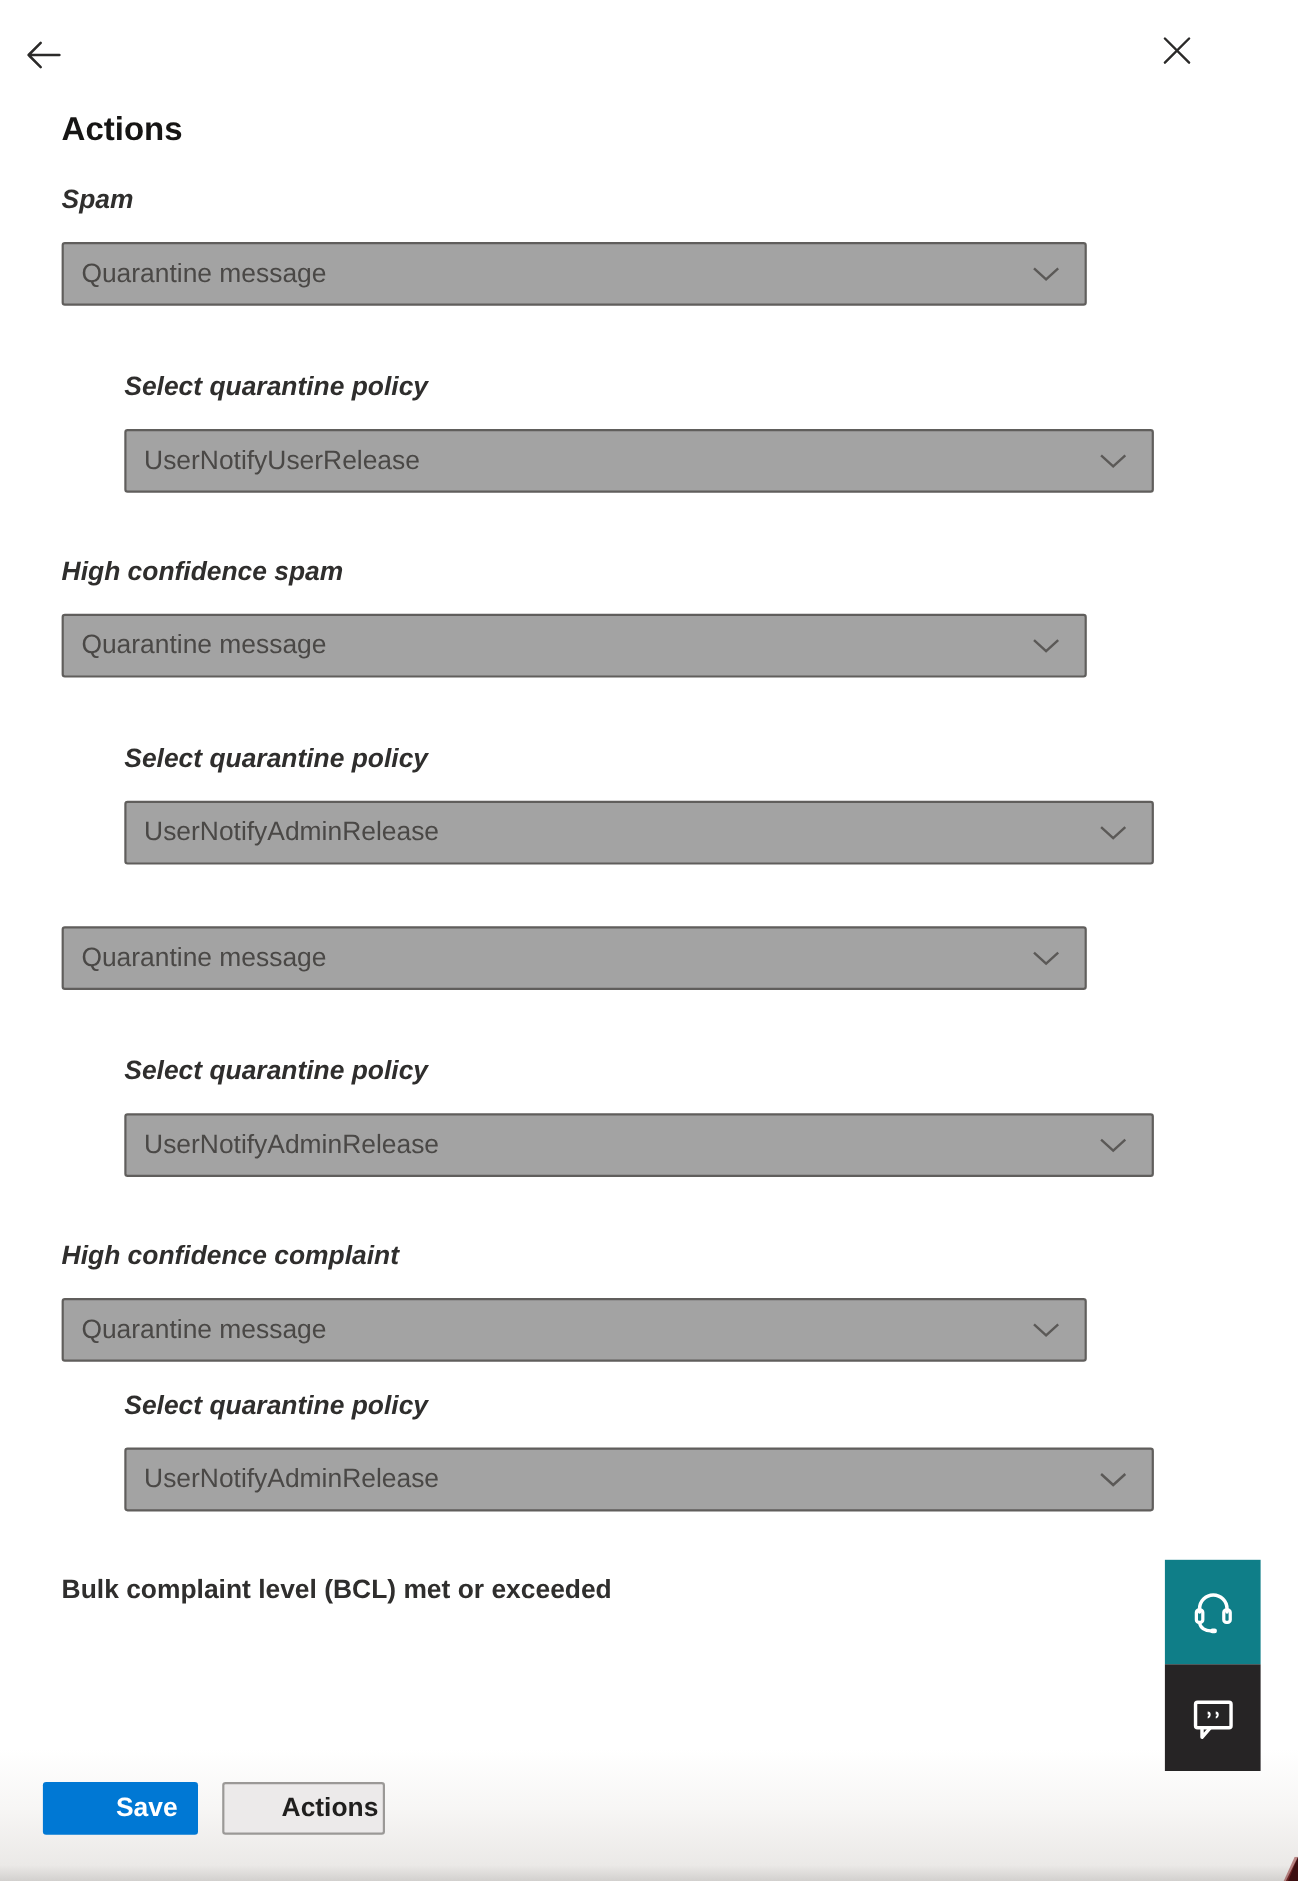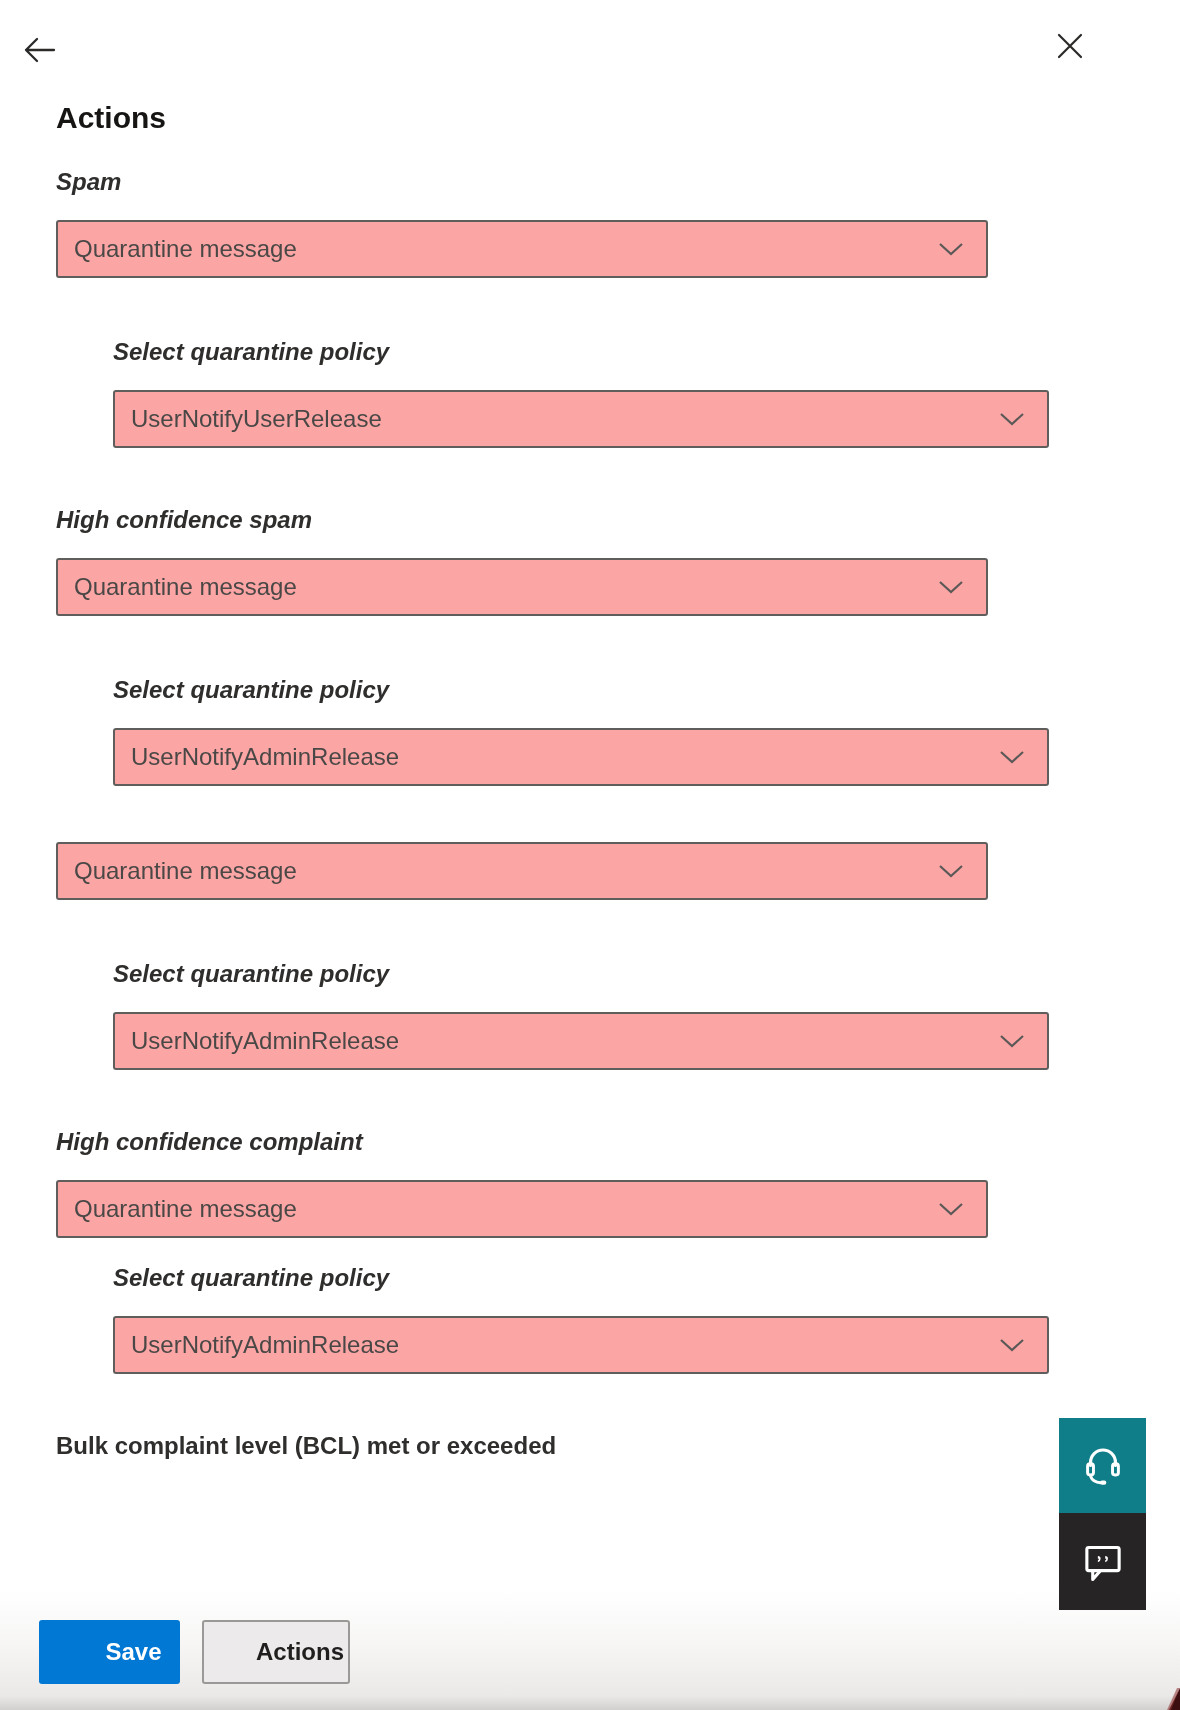--- a/index.html
+++ b/index.html
@@ -38,21 +38,21 @@
     font-size:30px;font-weight:700;color:#161514;
     line-height:44px;margin:0 0 26px 0;letter-spacing:0;
   }
   .field-label{
     font-size:24px;font-weight:700;color:var(--text-primary);
     line-height:32px;margin-bottom:22px;font-style:italic;
   }
   .dd{
     height:58px;width:932px;
     border:2px solid var(--dd-border);border-radius:3px;
-    background:#fca5a5;
+    background:#a3a3a3;
     display:flex;align-items:center;justify-content:space-between;
     padding:0 22px 0 16px;
     cursor:pointer;
   }
   .dd-value{
     font-size:24px;font-weight:400;color:var(--text-value);
     white-space:nowrap;
   }
   .chev{flex:0 0 auto;}
   .section{margin-bottom:56px;}
@@ -70,21 +70,21 @@
   }
 
   
   .footer{
     position:absolute;left:0;bottom:0;width:1180px;height:120px;
     background:linear-gradient(180deg,#ffffff 0%,#f7f6f5 45%,#ebe9e7 88%,#d2d0ce 100%);
     z-index:5;
   }
   .footer-buttons{padding:30px 0 0 39px;display:flex;}
   .btn{
-    height:64px;border-radius:3px;
+    height:48px;border-radius:3px;
     font-family:inherit;font-size:24px;font-weight:700;
     display:flex;align-items:center;justify-content:center;
     cursor:pointer;
     padding-left:48px;
   }
   .btn-save{
     width:141px;background:var(--accent-blue);color:#ffffff;border:none;
   }
   .btn-cancel{
     width:148px;margin-left:22px;

